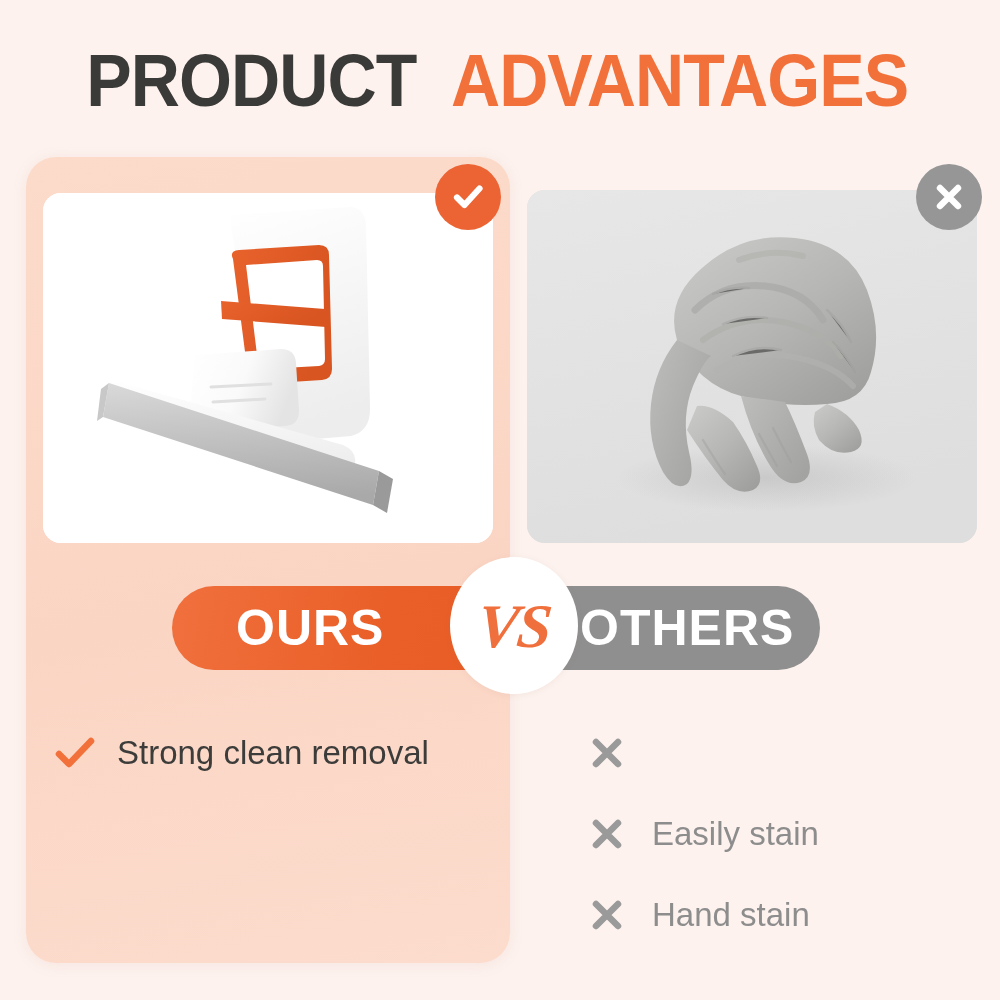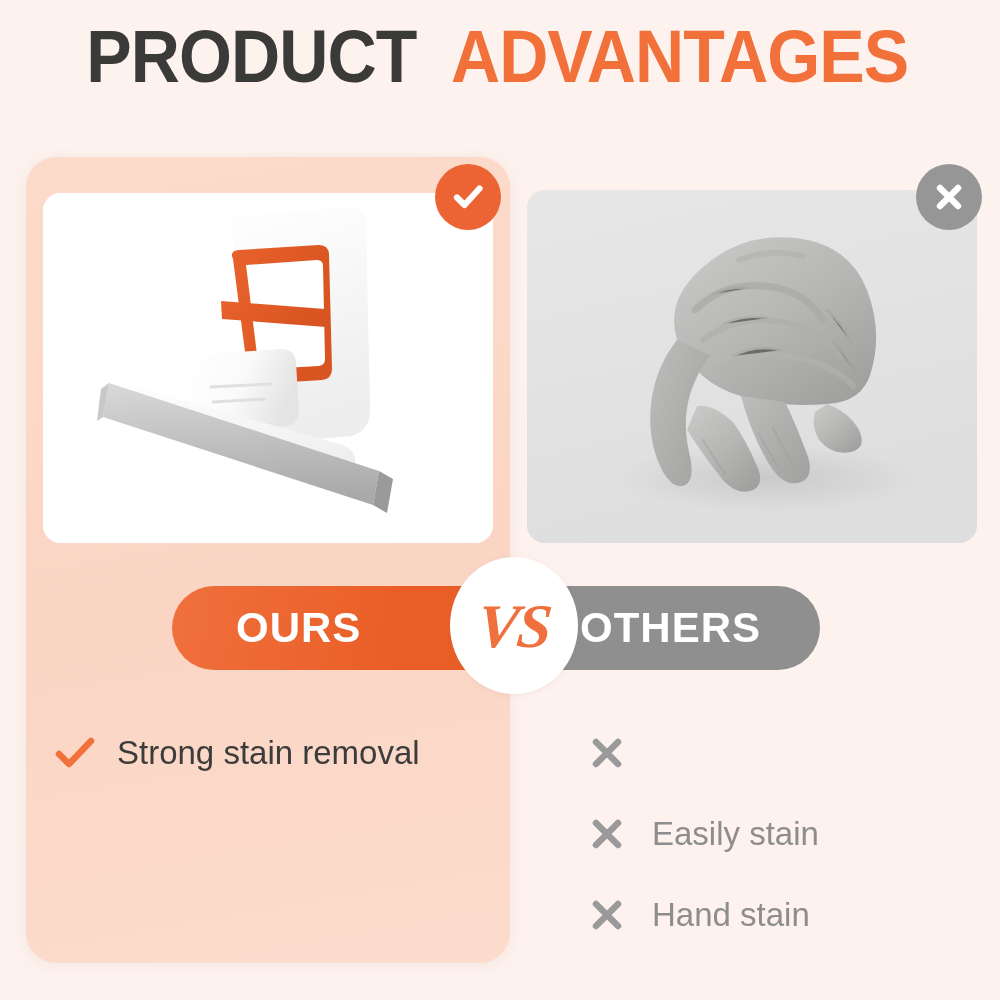--- a/index.html
+++ b/index.html
@@ -6,21 +6,21 @@
   html,body { width:1000px; height:1000px; }
   body {
     background:#fdf2ee;
     font-family:"Liberation Sans", sans-serif;
     position:relative;
     overflow:hidden;
   }
 
   
   #title-bar{
-    position:absolute; left:0; top:20px; width:1000px;
+    position:absolute; left:0; top:44px; width:1000px;
     text-align:center; white-space:nowrap;
   }
   #title-bar span{
     font-family:"Liberation Sans Narrow","Liberation Sans",sans-serif;
     font-size:74px;
     font-weight:bold;
     letter-spacing:-1px;
     transform:scaleX(0.92);
     display:inline-block;
     line-height:1;
@@ -80,21 +80,21 @@
   }
   #others-pill{
     position:absolute; left:352px; top:0;
     width:296px; height:84px;
     background:#8f8f8f;
     border-radius:0 42px 42px 0;
     display:flex; align-items:center;
   }
   .pill-label{
     font-family:"Liberation Sans Narrow","Liberation Sans",sans-serif;
-    font-size:42px;
+    font-size:50px;
     font-weight:bold;
     color:#ffffff;
     letter-spacing:1px;
     line-height:1;
   }
   #ours-label{ margin-left:64px; }
   #others-label{ margin-left:56px; }
 
   #vs-badge{
     position:absolute;
@@ -272,21 +272,21 @@
 </div>
 
 <div id="ours-features">
 
   <div class="feature-row">
     <span class="mark">
       <svg width="40" height="32" viewBox="0 0 40 32">
         <path d="M4 17 L14 27 L36 4" fill="none" stroke="#f2703a" stroke-width="6.5" stroke-linecap="round" stroke-linejoin="round"></path>
       </svg>
     </span>
-    <span class="feature-text">Strong stain removal</span>
+    <span class="feature-text">Strong clean removal</span>
   </div>
 
 
 
 </div>
 
 <div id="others-features">
 
   <div class="feature-row">
     <span class="mark">

